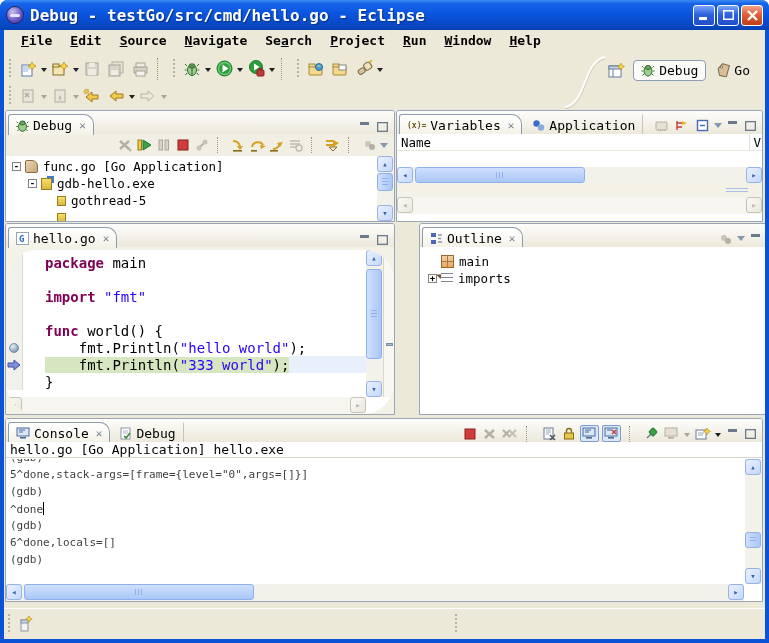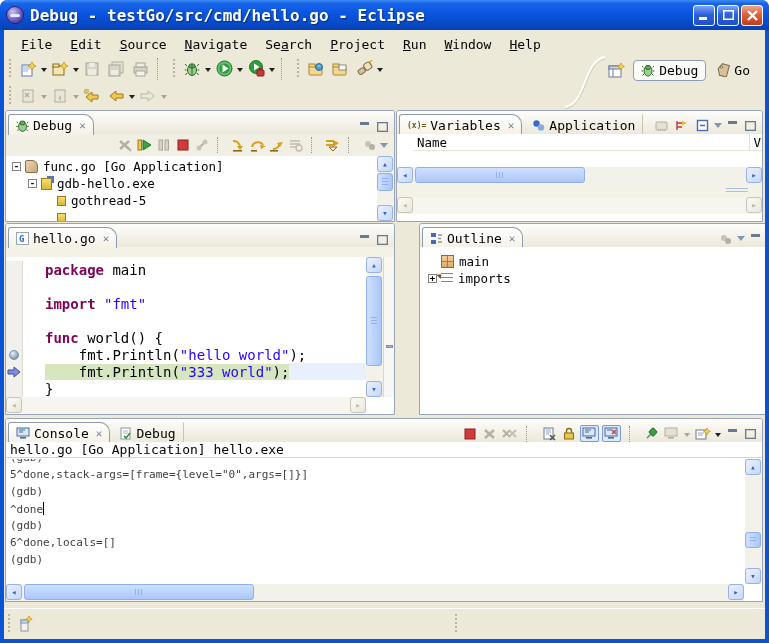--- a/index.html
+++ b/index.html
@@ -21,21 +21,21 @@
   .wb { width:22px; height:21px; border-radius:3px; border:1px solid #fff;
     display:flex; align-items:center; justify-content:center; }
   .wb.min,.wb.max { background:linear-gradient(180deg,#7AA4F8,#2E62DC 45%,#1F4FC8); }
   .wb.close { background:linear-gradient(180deg,#F2A48C,#E0603A 45%,#C13C18); }
   .wb svg { display:block; }
   
   .client { position:absolute; left:4px; top:30px; width:761px; height:609px;
     background:#ECE9D8; overflow:hidden; }
   
   .menubar { position:absolute; left:0; top:0; right:0; height:25px;
-    display:flex; align-items:flex-end; padding-left:8px; gap:0; font-size:13px; color:#000; }
+    display:flex; align-items:flex-start; padding-left:8px; gap:0; font-size:13px; color:#000;font-weight:bold; }
   .menu-item { padding:3px 9px; cursor:default; }
   
   .toolbar { position:absolute; left:0; top:25px; right:0; height:54px; }
   .trow { position:absolute; left:0; right:0; height:27px; display:flex; align-items:center; }
   .trow.r1{ top:0; } .trow.r2{ top:27px; }
   .grip { width:6px; height:20px; margin:0 3px;
     background:repeating-linear-gradient(180deg,#B8B4A0 0 2px,transparent 2px 4px);
     background-size:2px 100%; background-repeat:no-repeat; background-position:2px 0; }
   .tbtn { height:24px; min-width:24px; display:flex; align-items:center; justify-content:center;
     padding:0 2px; border:1px solid transparent; border-radius:2px; }
@@ -493,21 +493,21 @@
                 <rect x="0" y="0" width="9" height="3" fill="#6A7A8C"></rect>
               </svg>
             </span>
           <span class="mmbtn">
               <svg width="11" height="10">
                 <rect x="0.5" y="0.5" width="10" height="9" fill="none" stroke="#6A7A8C" stroke-width="1.6"></rect>
               </svg>
             </span>
         </div>
       </div>
-      <div class="vbody" style="top:23px;padding-left:16px;">
+      <div class="vbody" style="top:23px;">
         <div class="colhdr">
           <span>Name</span>
           <span style="position:absolute; right:1px; border-left:1px solid #E0DED4; padding-left:3px;">V</span>
         </div>
         <div style="height:15px; background:#fff;"></div>
         <div class="sbh" style="left:0; right:0; top:33px;">
           <span class="sb-btn" style="left:0; top:0;">◂</span>
           <span class="sb-thumb h" style="left:18px; top:0; width:170px; height:16px;">
               <span class="grip3"></span>
             </span>
@@ -539,21 +539,21 @@
                 <rect x="0" y="0" width="9" height="3" fill="#6A7A8C"></rect>
               </svg>
             </span>
           <span class="mmbtn">
               <svg width="11" height="10">
                 <rect x="0.5" y="0.5" width="10" height="9" fill="none" stroke="#6A7A8C" stroke-width="1.6"></rect>
               </svg>
             </span>
         </div>
       </div>
-      <div class="vbody" style="top:33px;">
+      <div class="vbody" style="top:26px;border-radius:31px;">
         <div style="position:absolute; left:0; top:4px; right:28px; bottom:17px; overflow:hidden;">
             <div class="code-line"><span class="cgut"></span><span class="ctext"><span><span class="tok-kw">package</span><span class="tok-pl"> main</span></span></span></div>
             <div class="code-line"><span class="cgut"></span><span class="ctext"><span></span></span></div>
             <div class="code-line"><span class="cgut"></span><span class="ctext"><span><span class="tok-kw">import</span><span class="tok-pl"> </span><span class="tok-str">"fmt"</span></span></span></div>
             <div class="code-line"><span class="cgut"></span><span class="ctext"><span></span></span></div>
             <div class="code-line"><span class="cgut"></span><span class="ctext"><span><span class="tok-kw">func</span><span class="tok-pl"> world() {</span></span></span></div>
             <div class="code-line"><span class="cgut"><span class="mk-bp"></span></span><span class="ctext"><span><span class="tok-pl">    fmt.Println(</span><span class="tok-str">"hello world"</span><span class="tok-pl">);</span></span></span></div>
             <div class="code-line"><span class="cgut"><svg width="14" height="12">
                   <polygon points="1,4 7,4 7,1 13,6 7,11 7,8 1,8" fill="#8090DC" stroke="#4050A0"></polygon>
                 </svg></span><span class="ctext"><span class="hlg"><span class="tok-pl">    fmt.Println(</span><span class="tok-str">"333 world"</span><span class="tok-pl">);</span></span><span class="hlb"></span></span></div>

